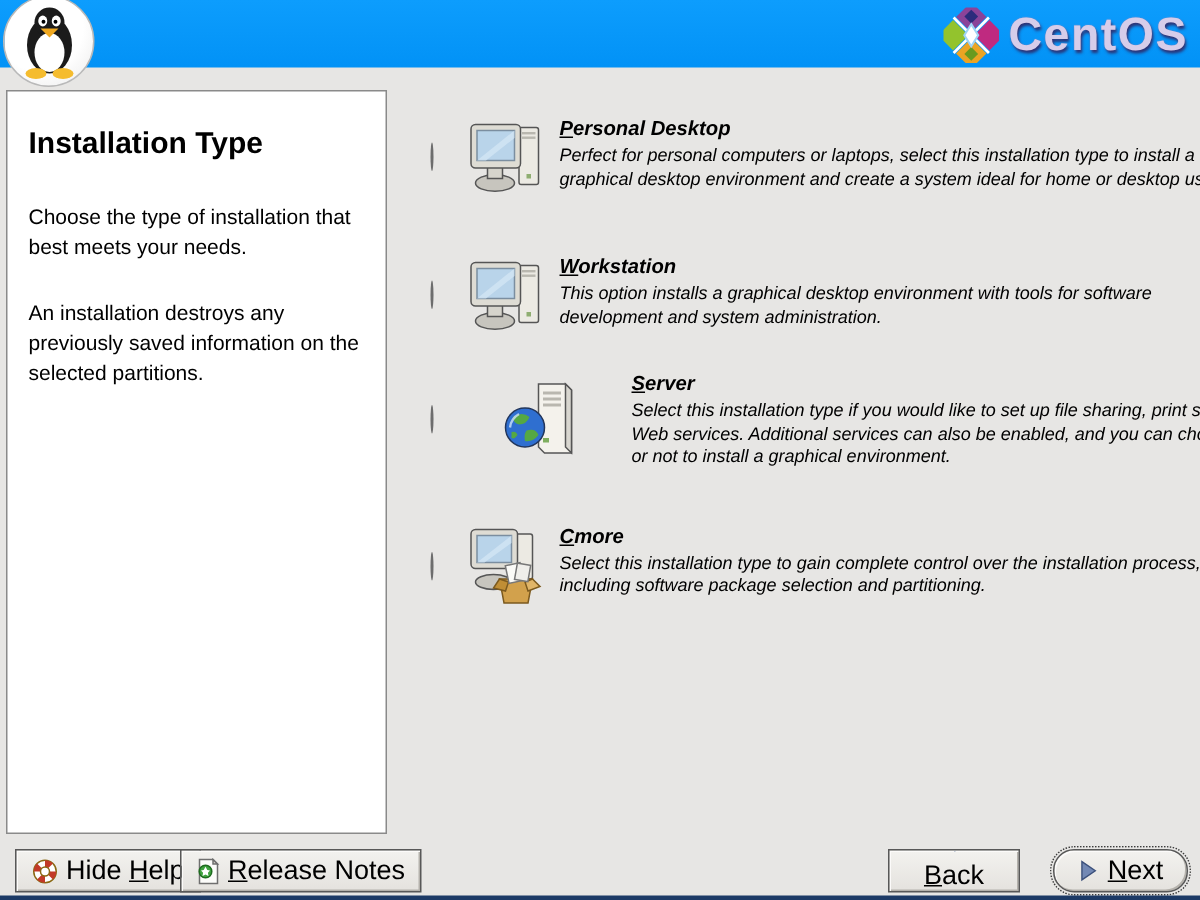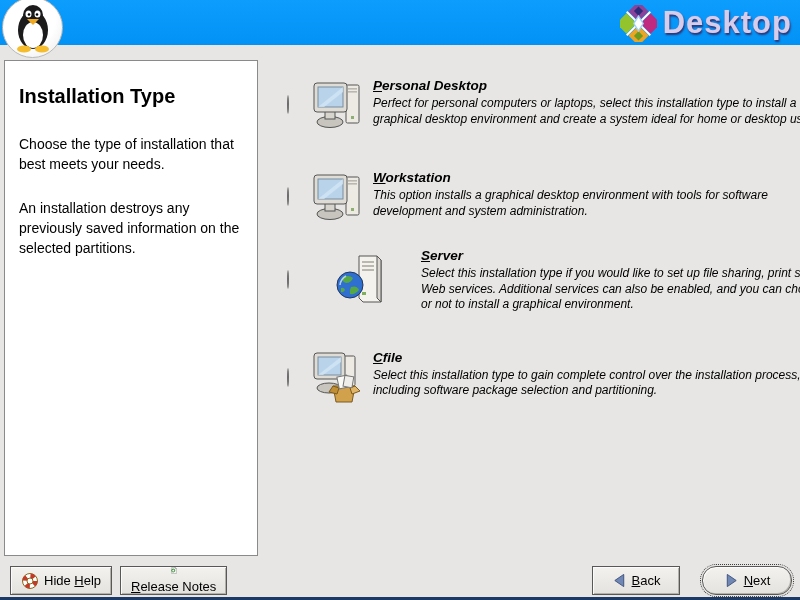--- a/index.html
+++ b/index.html
@@ -84,26 +84,26 @@
   .mn { text-decoration: underline; }
   .opt-desc { font-size: 12px; line-height: 15.5px; width: 449px; }
 
   
   .btn {
     position: absolute; top: 566px; height: 29px;
     background: linear-gradient(#f3f2ef, #e4e2de);
     border: 1px solid #585858;
     box-shadow: inset 1px 1px 0 #fcfbfa, inset -1px -1px 0 #b4b1ab;
     display: flex; align-items: center; justify-content: center; gap: 5px;
-    font-size: 13px; padding: 0 10px; cursor: default;
+    font-size: 18px; padding: 0 10px; cursor: default;
   }
   .btn svg { display: block; }
   #btn-hide-help { left: 10px; }
-  #btn-release-notes { left: 120px; flex-direction: column; }
-  #btn-back { left: 592px; width: 88px; }
+  #btn-release-notes { left: 120px; }
+  #btn-back { left: 592px; width: 88px; flex-direction: column; }
   #btn-next { left: 702px; width: 90px; outline: 1px dotted #3c3c3c; outline-offset: 1px; border-radius: 14px; }
 
   .bottom-strip {
     position: absolute; left: 0; bottom: 0; width: 800px; height: 3px;
     background: #1c3a66;
   }
 </style>
 </head>
 <body>
 
@@ -131,21 +131,21 @@
       <rect x="21.5" y="3" width="15.5" height="15.5" fill="#bf2a80"></rect>
       <rect x="3" y="21.5" width="15.5" height="15.5" fill="#93c32d"></rect>
       <rect x="21.5" y="21.5" width="15.5" height="15.5" fill="#eba424"></rect>
       <rect x="19" y="2" width="2" height="36" fill="#ffffff"></rect>
       <rect x="2" y="19" width="36" height="2" fill="#ffffff"></rect>
       <rect x="7" y="7" width="7" height="7" fill="#2c2b7c"></rect>
       <rect x="26" y="26" width="7" height="7" fill="#6a9a1f"></rect>
     </g>
     <polygon points="20,12 25,20 20,28 15,20" fill="#ffffff" stroke="#9fd4f6" stroke-width="1.5"></polygon>
   </svg>
-  <span class="brand-text">Desktop</span>
+  <span class="brand-text">CentOS</span>
 </div>
 
 <div class="help-panel">
   <div class="help-title">Installation Type</div>
   <p>Choose the type of installation that best meets your needs.</p>
   <p>An installation destroys any previously saved information on the selected partitions.</p>
 </div>
 
 <div class="options">
 
@@ -232,21 +232,21 @@
         <rect x="7" y="7" width="23" height="18" fill="#b9d4ea" stroke="#7b8ea0"></rect>
         <polygon points="7,25 30,7 30,12 12,25" fill="#d2e5f4" opacity="0.8"></polygon>
         <polygon points="22,36 44,36 41,52 25,52" fill="#d2a14c" stroke="#7c5a1e"></polygon>
         <polygon points="22,36 18,42 26,44 28,38" fill="#c08e35" stroke="#7c5a1e"></polygon>
         <polygon points="44,36 49,41 41,44 39,38" fill="#e0b568" stroke="#7c5a1e"></polygon>
         <rect x="27" y="26" width="10" height="12" fill="#fafaf7" stroke="#777" transform="rotate(-12 32 32)"></rect>
         <rect x="33" y="26" width="9" height="11" fill="#efeeea" stroke="#777" transform="rotate(10 37 31)"></rect>
       </svg>
     </div>
     <div class="text-cell">
-      <div class="opt-title"><span class="mn">C</span><span>file</span></div>
+      <div class="opt-title"><span class="mn">C</span><span>more</span></div>
       <div class="opt-desc">Select this installation type to gain complete control over the installation process, including software package selection and partitioning.</div>
     </div>
   </div>
 
 </div>
 
 <div class="btn" id="btn-hide-help">
   <svg width="18" height="18" viewBox="0 0 18 18">
     <circle cx="9" cy="9" r="7.5" fill="#ffffff" stroke="#8a6914"></circle>
     <circle cx="9" cy="9" r="5" fill="none" stroke="#c23a28" stroke-width="5" stroke-dasharray="3.9 3.9"></circle>

